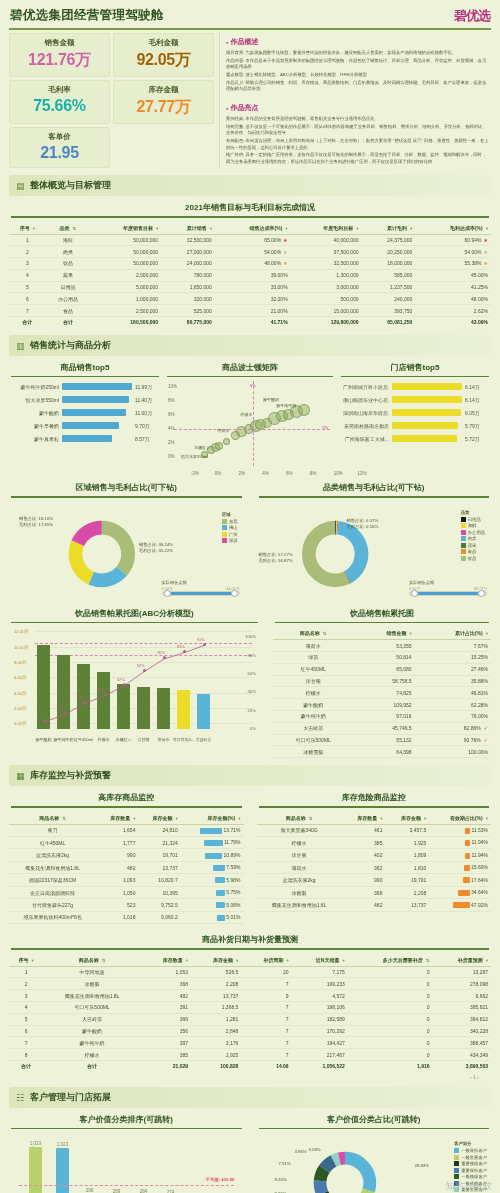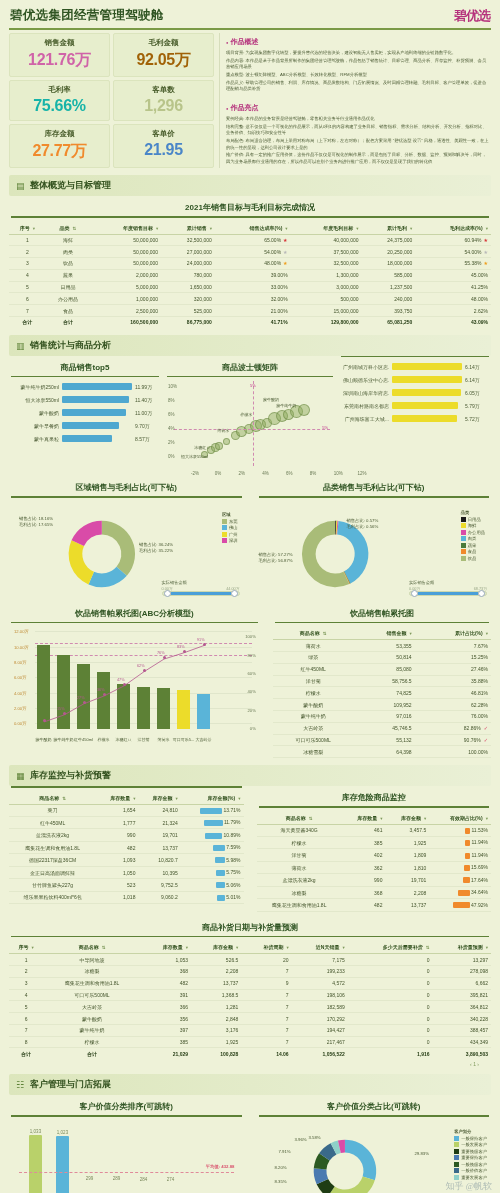--- a/index.html
+++ b/index.html
@@ -119,24 +119,20 @@
           <div class="kpi-label">销售金额</div>
           <div class="kpi-value" style="color: rgb(208, 99, 168);">121.76万</div>
         </div>
         <div class="kpi">
           <div class="kpi-label">毛利金额</div>
           <div class="kpi-value" style="color: #a16207;">92.05万</div>
         </div>
         <div class="kpi">
           <div class="kpi-label">毛利率</div>
           <div class="kpi-value" style="color: rgb(22, 179, 168);">75.66%</div>
-        </div>
-        <div class="kpi">
-          <div class="kpi-label">客单数</div>
-          <div class="kpi-value" style="color: rgb(184, 196, 138);">1,296</div>
         </div>
         <div class="kpi">
           <div class="kpi-label">库存金额</div>
           <div class="kpi-value" style="color: rgb(240, 138, 44);">27.77万</div>
         </div>
         <div class="kpi">
           <div class="kpi-label">客单价</div>
           <div class="kpi-value" style="color: rgb(74, 134, 200);">21.95</div>
         </div>
       </div>
@@ -350,20 +346,21 @@
           <div class="bubtxt" style="left: 44%; bottom: 62%;">柠檬水</div>
           <div class="bubtxt" style="left: 30%; bottom: 46%;">薄荷水</div>
           <div class="bubtxt" style="left: 16%; bottom: 28%;">冰糖红豆</div>
           <div class="bubtxt" style="left: 8%; bottom: 18%;">恒大冰泉550ml</div>
           <div class="bubtxt" style="color: rgb(194, 50, 139);;right:4px;bottom:46px">5%</div>
           <div class="bubtxt" style="color: rgb(194, 50, 139);;left:50%;top:2px">5%</div>
         </div>
     </div>
 
     <div class="col-r">
+      <div class="ptitle">门店销售top5</div>
       <div class="prule"></div>
       <div class="barlist" id="bl-store">
           <div class="brow">
             <div class="blab">广州南城万科小区店...</div>
             <div class="btrack">
               <div class="bfill" style="width: 100%; background: rgb(236, 220, 42);"></div>
             </div>
             <div class="bval">6.14万</div>
           </div>
           <div class="brow">
@@ -628,20 +625,21 @@
     </div>
   </div>
 
   <div class="sec">
     <span class="sec-ic">▦</span>
     <span>库存监控与补货预警</span>
   </div>
 
   <div class="two">
     <div>
+      <div class="ptitle">高库存商品监控</div>
       <div class="prule"></div>
       <table>
         <thead>
             <tr id="hs-head">
               <th class="t-c"><span>商品名称</span><span class="filt">⇅</span></th>
               <th class="t-r"><span>库存数量</span><span class="filt">▾</span></th>
               <th class="t-r"><span>库存金额</span><span class="filt">▾</span></th>
               <th class="t-r"><span>库存金额(%)</span><span class="filt">▾</span></th>
             </tr>
           </thead>

